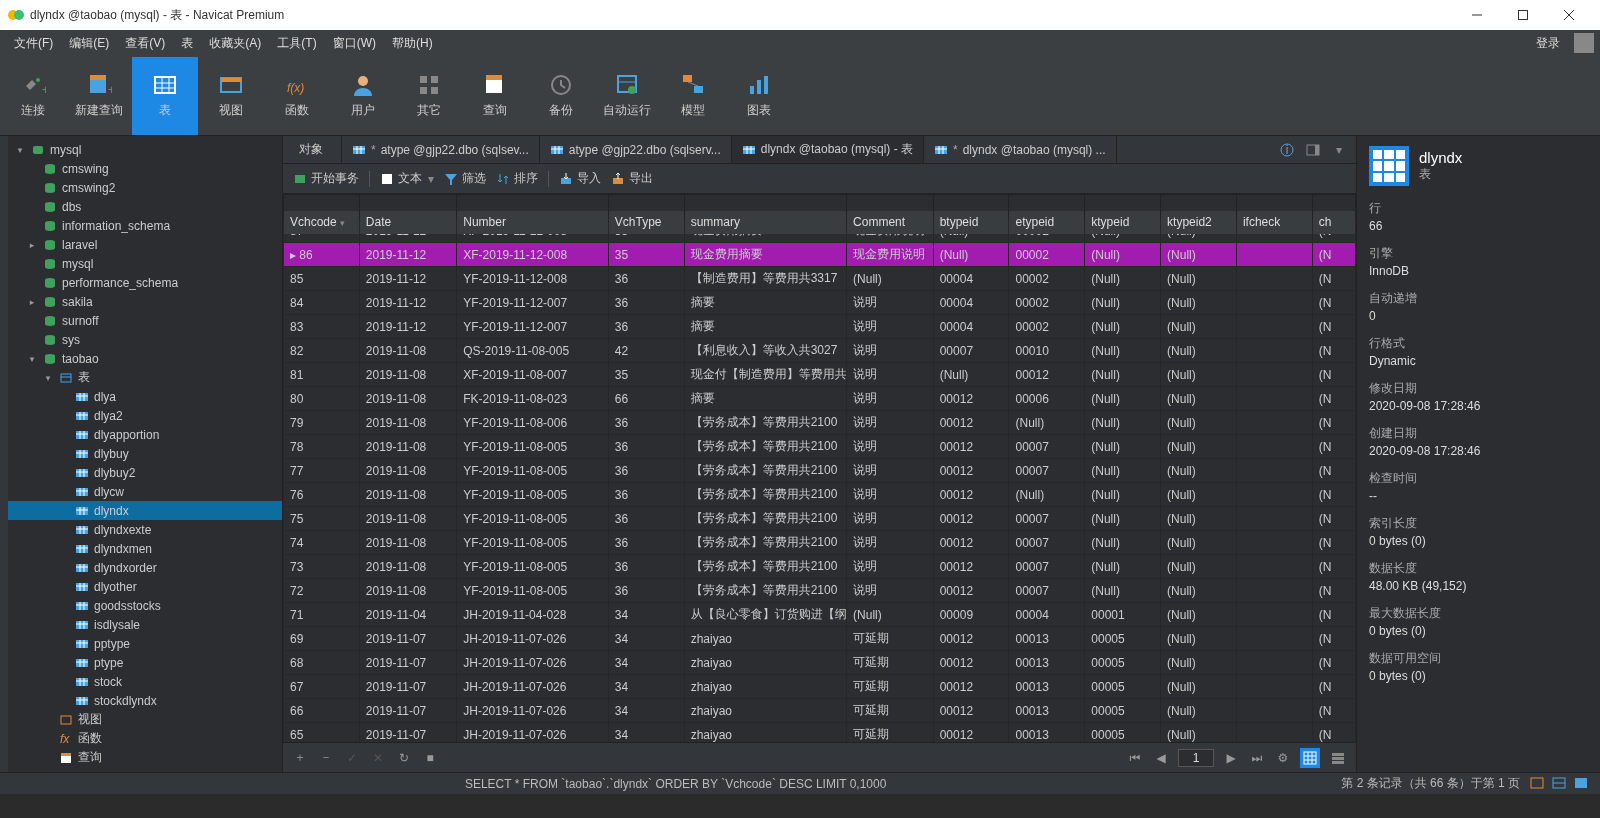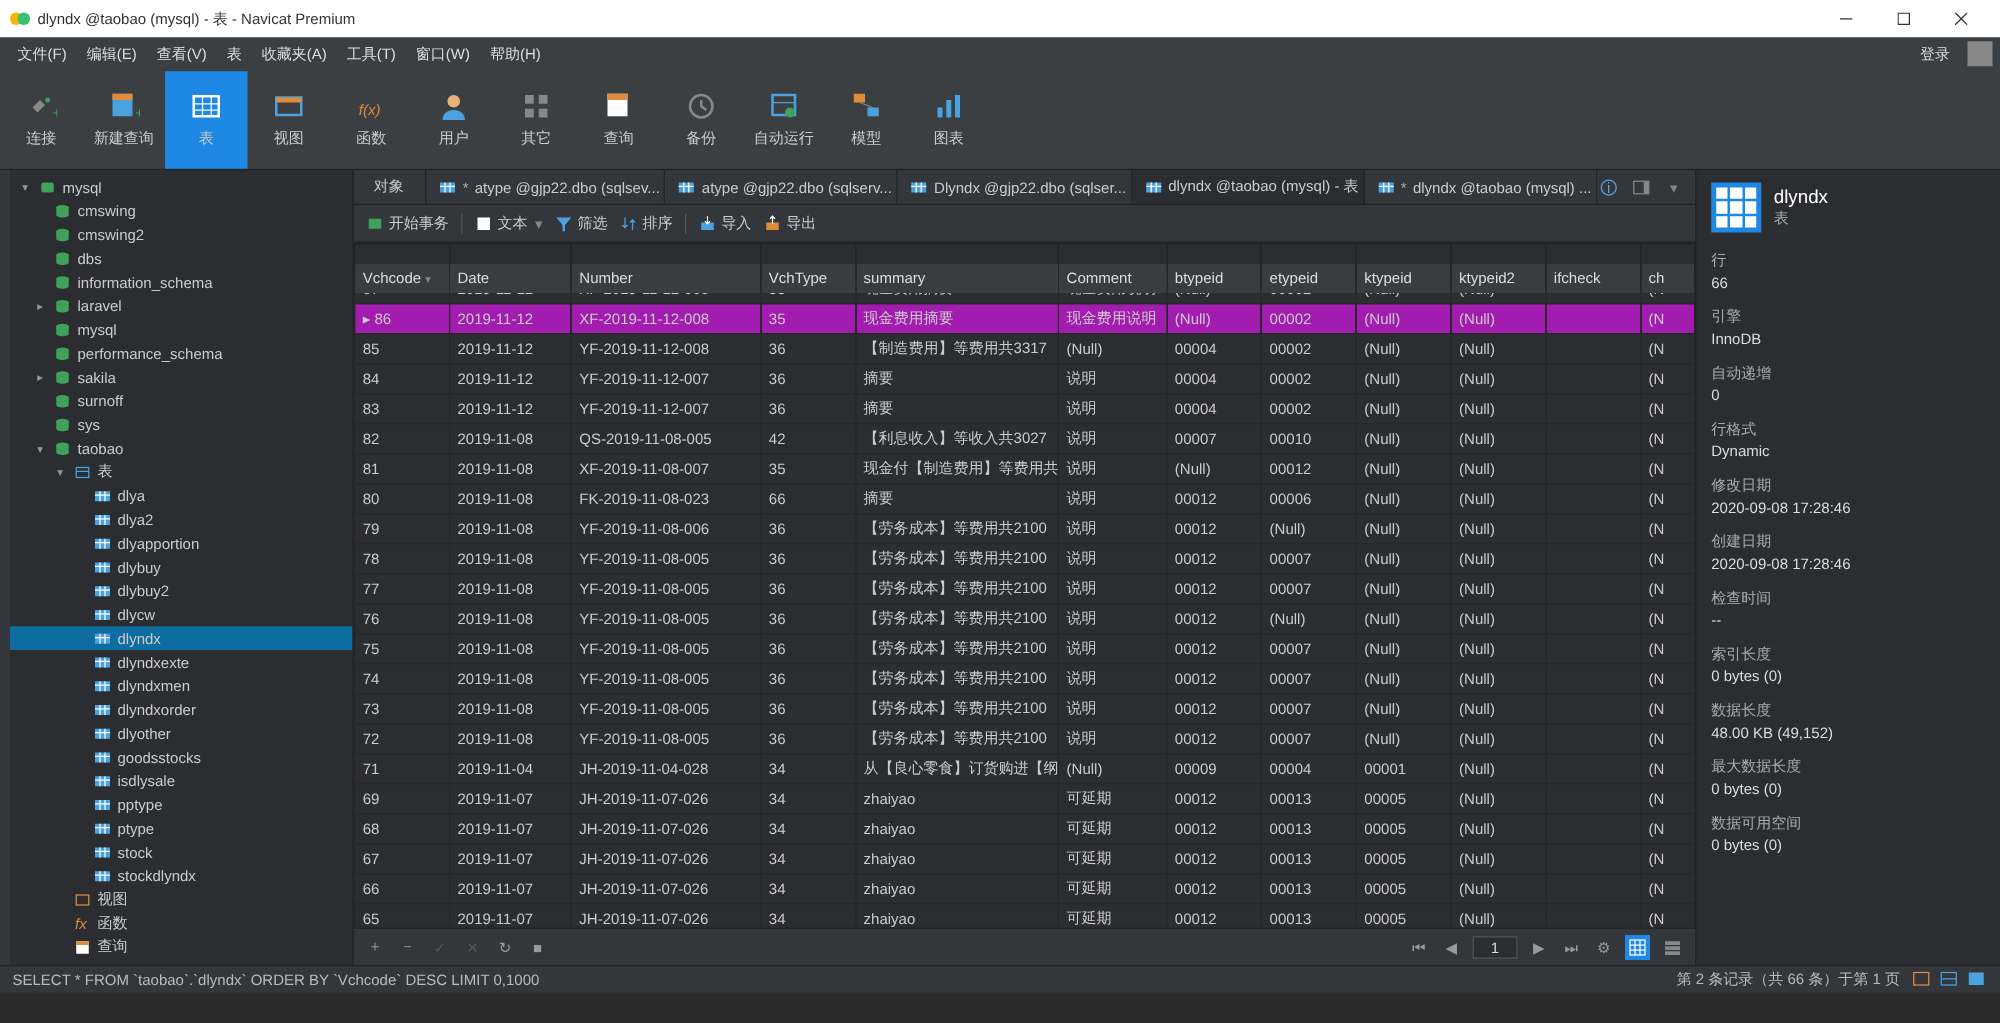--- a/index.html
+++ b/index.html
@@ -74,21 +74,21 @@
 .props .pgrid { width:40px; height:40px; background:#1e88e5; display:grid; grid-template-columns:1fr 1fr 1fr; grid-template-rows:1fr 1fr 1fr; gap:2px; padding:4px; }
 .props .pgrid span { background:#fff; }
 .props .ptitle { font-size:15px; color:#fff; }
 .props .psub { color:#aaa; }
 .props .prow { margin-bottom:12px; }
 .props .plabel { color:#aaa; margin-bottom:2px; }
 .props .pval { color:#ddd; }
 
 
 .statusbar { height:22px; background:#33363a; display:flex; align-items:center; padding:0 10px; border-top:1px solid #222; }
-.statusbar .sql { color:#bbb; flex:1; }
+.statusbar .sql { color:#bbb; flex:1;text-align:center; }
 .statusbar .recinfo { color:#bbb; margin-right:10px; }
 .statusbar .sicons { display:flex; gap:6px; }
 .statusbar .sicon { width:16px; height:14px; }
 
 
 .leftstrip { width:8px; background:#33363a; }
 
 svg { display:block; }
 </style>
 </head>
@@ -647,31 +647,20 @@
           <div class="tab">
             <span class="tabicon">
               <svg width="14" height="14">
                 <rect x="1" y="3" width="12" height="8" fill="#4aa3df"></rect>
                 <line x1="1" y1="6" x2="13" y2="6" stroke="#fff"></line>
                 <line x1="5" y1="3" x2="5" y2="11" stroke="#fff"></line>
                 <line x1="9" y1="3" x2="9" y2="11" stroke="#fff"></line>
               </svg>
             </span>
             <span>atype @gjp22.dbo (sqlserv...</span>
-          </div>
-          <div class="tab">
-            <span class="tabicon">
-              <svg width="14" height="14">
-                <rect x="1" y="3" width="12" height="8" fill="#4aa3df"></rect>
-                <line x1="1" y1="6" x2="13" y2="6" stroke="#fff"></line>
-                <line x1="5" y1="3" x2="5" y2="11" stroke="#fff"></line>
-                <line x1="9" y1="3" x2="9" y2="11" stroke="#fff"></line>
-              </svg>
-            </span>
-            <span>Dlyndx @gjp22.dbo (sqlser...</span>
           </div>
           <div class="tab active">
             <span class="tabicon">
               <svg width="14" height="14">
                 <rect x="1" y="3" width="12" height="8" fill="#4aa3df"></rect>
                 <line x1="1" y1="6" x2="13" y2="6" stroke="#fff"></line>
                 <line x1="5" y1="3" x2="5" y2="11" stroke="#fff"></line>
                 <line x1="9" y1="3" x2="9" y2="11" stroke="#fff"></line>
               </svg>
             </span>

